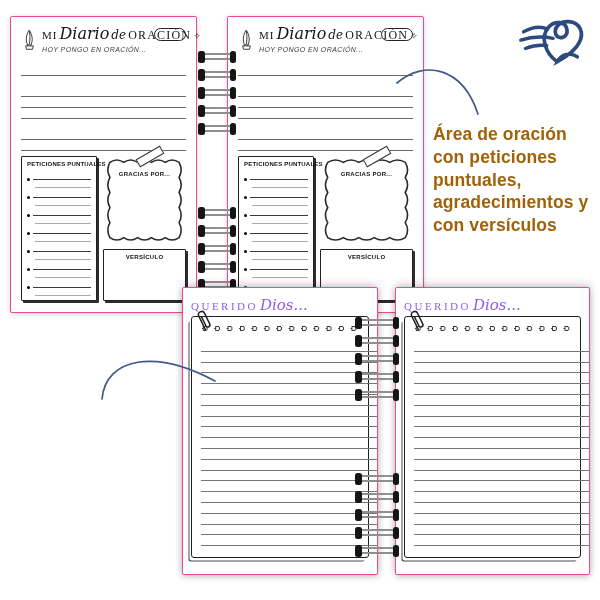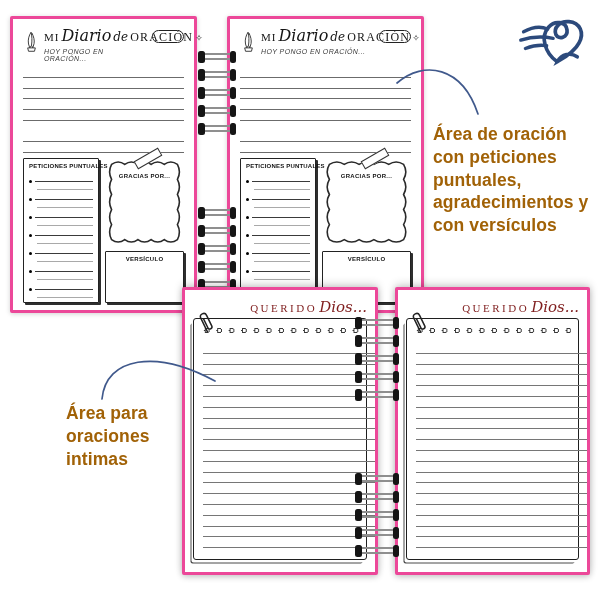--- a/index.html
+++ b/index.html
@@ -1,21 +1,21 @@
 <!DOCTYPE html>
 <html><head>
 <meta charset="utf-8">
 <style>
   *{box-sizing:border-box;margin:0;padding:0}
   html,body{background:#fff}
   .canvas{position:relative;width:600px;height:600px;background:#fff;overflow:hidden;
     font-family:"Liberation Sans",sans-serif}
 
   
-  .page{position:absolute;background:#fff;border:3px solid #ec4899;border-radius:2px;
+  .page{position:absolute;background:#fff;border:1px solid #ec4899;border-radius:2px;
     box-shadow:0 1px 5px rgba(0,0,0,.18)}
   .page-tl{left:10px;top:16px;width:187px;height:297px;z-index:1;padding:8px 10px}
   .page-tr{left:227px;top:16px;width:197px;height:297px;z-index:1;padding:8px 10px}
   .page-bl{left:182px;top:287px;width:196px;height:288px;z-index:3;padding:6px 8px;
     box-shadow:0 -3px 9px rgba(0,0,0,.16),0 2px 6px rgba(0,0,0,.2)}
   .page-br{left:395px;top:287px;width:195px;height:288px;z-index:3;padding:6px 8px;
     box-shadow:0 -3px 9px rgba(0,0,0,.16),0 2px 6px rgba(0,0,0,.2)}
 
   
   .spiral{position:absolute;display:flex;flex-direction:column;justify-content:space-between}
@@ -60,21 +60,21 @@
   .wavy{position:absolute;inset:0;width:100%;height:100%}
   .thanks-title{position:relative;z-index:1;text-align:center;margin-top:15px;font-size:6px;
     font-weight:bold;letter-spacing:.3px;color:#111;white-space:nowrap}
   .tape{position:absolute;top:-4px;right:22px;width:28px;height:9px;background:#fefefe;
     border:1.1px solid #333;transform:rotate(-30deg);z-index:2}
   .verse{flex:1;border:1.2px solid #222;border-radius:1px;box-shadow:2px 2px 0 #2e2e2e;
     text-align:center;padding-top:4px;background:#fff}
   .verse-title{font-size:6px;font-weight:bold;letter-spacing:.3px;color:#111}
 
   
-  .l-head{text-align:right;height:20px;font-family:"Liberation Serif",serif;color:#7f1d1d;
+  .l-head{text-align:left;height:20px;font-family:"Liberation Serif",serif;color:#8b5cf6;
     padding-top:2px;white-space:nowrap}
   .q-pre{font-size:11px;letter-spacing:2.5px}
   .q-script{font-family:"DejaVu Serif",serif;font-style:italic;font-size:15px;margin-left:2px}
   .notepad{position:relative;margin-top:2px;height:242px;border:1.7px solid #1f1f1f;
     border-radius:3px;background:#fff;
     box-shadow:-2.5px 3.5px 0 -1px #fff,-3.5px 4.5px 0 -1px #4a4a4a}
   .clip{position:absolute;top:-10px;left:5px;width:15px;height:27px;transform:rotate(-26deg)}
   .holes{height:13px;margin:5px 7px 0;
     background-image:radial-gradient(circle at 6px 6.5px,#fff 1.5px,#383838 1.6px,#383838 2.7px,transparent 2.8px);
     background-size:12.4px 13px;background-repeat:repeat-x}
@@ -290,20 +290,19 @@
         <i class="coil"></i>
           <i class="coil"></i>
           <i class="coil"></i>
           <i class="coil"></i>
           <i class="coil"></i>
       </div>
     </div>
   </section>
 
   <div class="note note-right">Área de oración con peticiones puntuales, agradecimientos y con versículos</div>
-  <div class="note note-left">Área para oraciones intimas</div>
 
   <svg class="arrows" viewBox="0 0 600 600">
     <path class="arr" d="M397 83 C424 60 462 66 478 114"></path>
     <path class="arr" d="M102 399 C106 357 156 349 215 381"></path>
   </svg>
 
 </div>
 
 </body></html>

